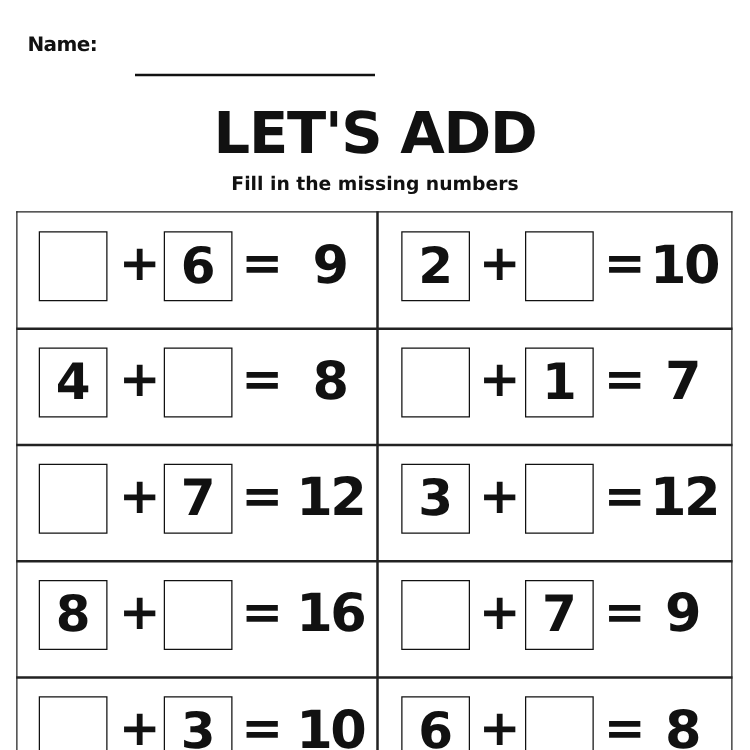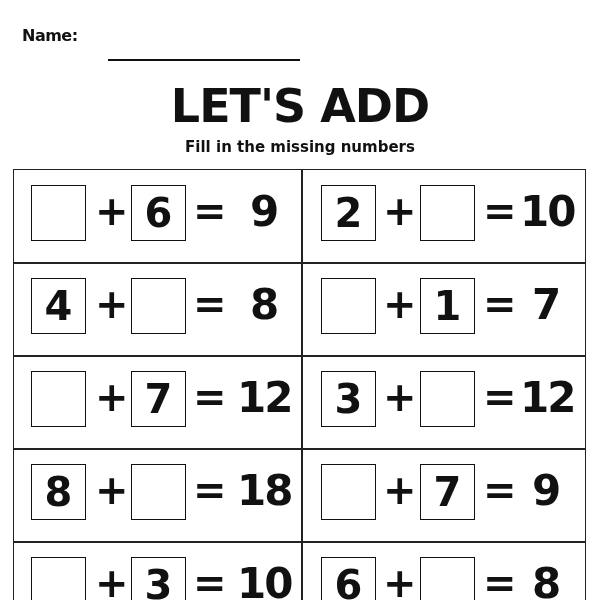--- a/index.html
+++ b/index.html
@@ -71,21 +71,21 @@
       <div class="op" style="left: 383px; top: 369px;">+</div>
       <div class="box" style="left: 420px; top: 371px;"></div>
       <div class="op" style="left: 483px; top: 369px;">=</div>
       <div class="result" style="left: 520px; top: 370px;">12</div>
     </div>
     <div>
       <div class="box" style="left: 31px; top: 464px;">8</div>
       <div class="op" style="left: 95px; top: 462px;">+</div>
       <div class="box" style="left: 131px; top: 464px;"></div>
       <div class="op" style="left: 193px; top: 462px;">=</div>
-      <div class="result" style="left: 237px; top: 463px;">18</div>
+      <div class="result" style="left: 237px; top: 463px;">16</div>
     </div>
     <div>
       <div class="box" style="left: 321px; top: 464px;"></div>
       <div class="op" style="left: 383px; top: 462px;">+</div>
       <div class="box" style="left: 420px; top: 464px;">7</div>
       <div class="op" style="left: 483px; top: 462px;">=</div>
       <div class="result" style="left: 532px; top: 463px;">9</div>
     </div>
     <div>
       <div class="box" style="left: 31px; top: 557px;"></div>

